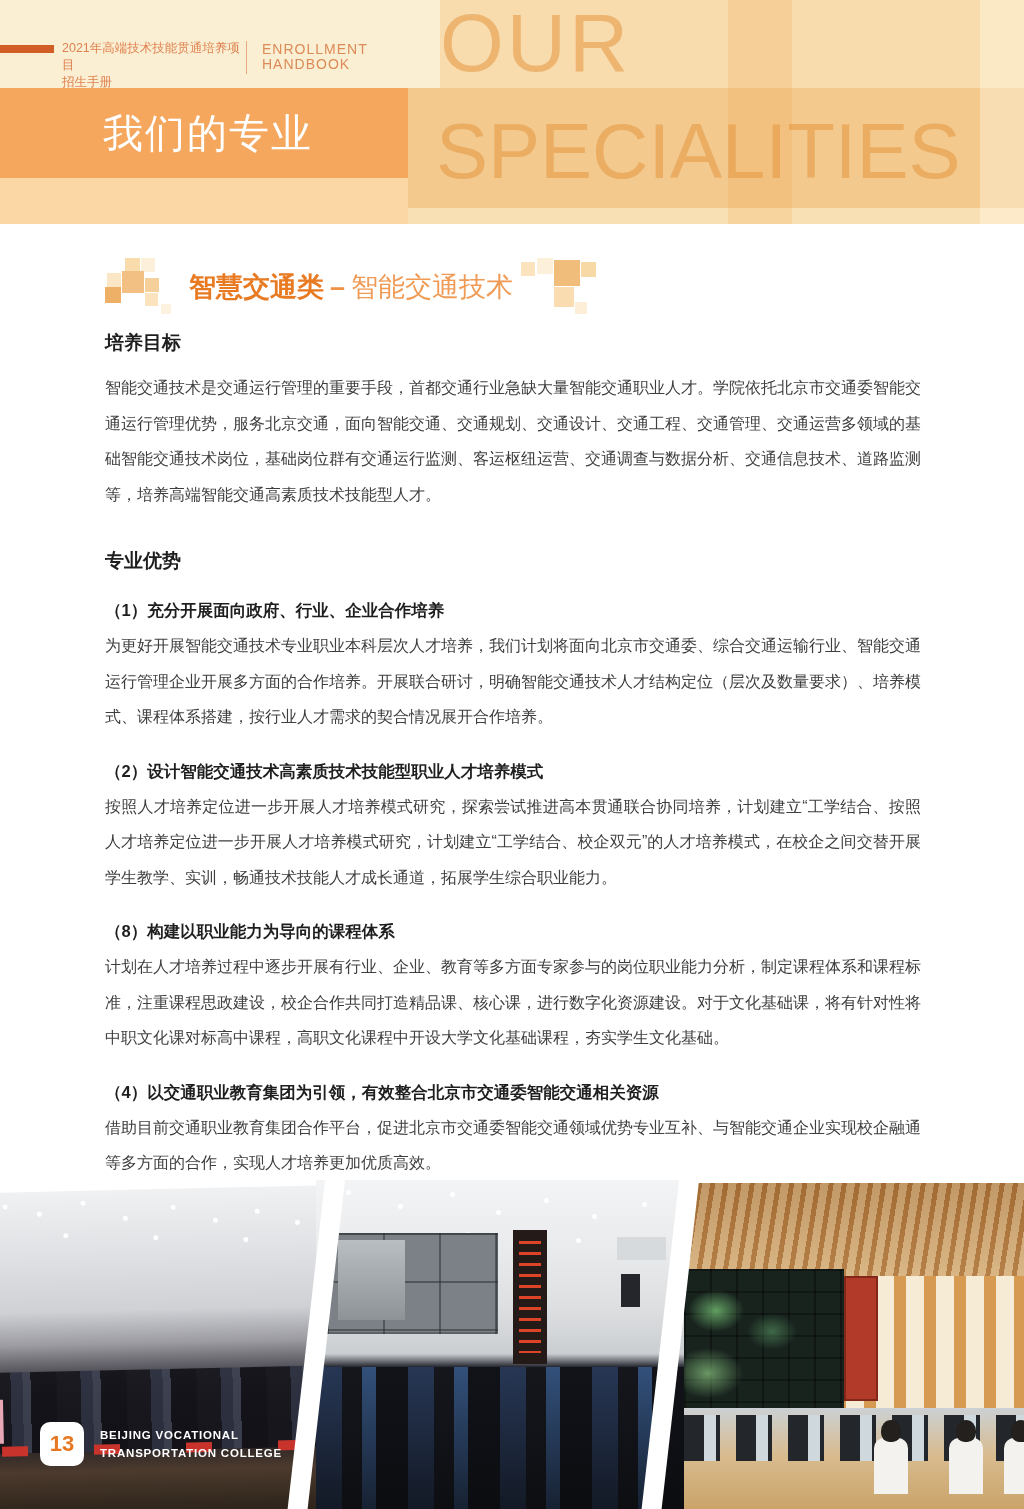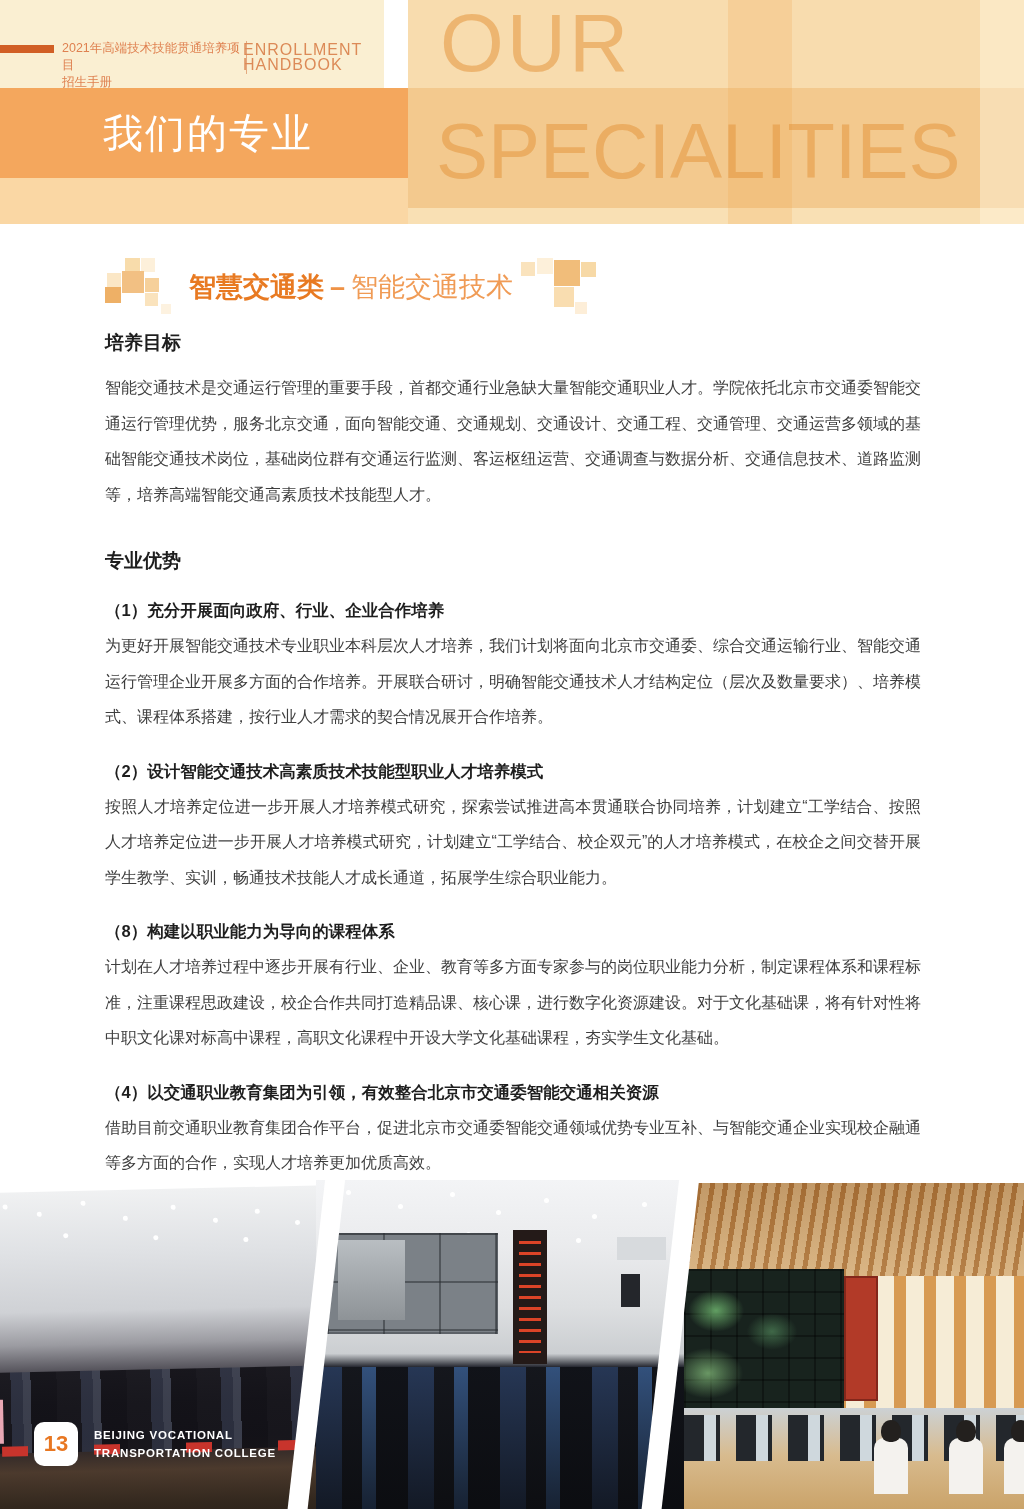--- a/index.html
+++ b/index.html
@@ -9,25 +9,25 @@
   
   .hdr{position:absolute;left:0;top:0;width:1024px;height:224px;overflow:hidden;}
   .hdr-right-bg{position:absolute;left:408px;top:0;right:0;height:224px;background:#f8dcae;}
   .hdr-right-band{position:absolute;left:408px;top:88px;right:0;height:120px;background:#f3c98e;}
   .hdr-right-row{position:absolute;left:408px;top:208px;right:0;height:16px;background:#f9e0b4;}
   .hdr-strip{position:absolute;left:728px;top:0;width:64px;height:224px;background:rgba(240,166,76,.22);}
   .hdr-edge{position:absolute;left:980px;top:0;right:0;height:224px;background:rgba(255,246,225,.45);}
   .wm{position:absolute;color:rgba(228,150,62,.55);font-weight:400;letter-spacing:3px;line-height:1;margin-left:28px;}
   .wm-our{left:412px;top:2px;font-size:82px;}
   .wm-spec{left:408px;top:112px;font-size:78px;letter-spacing:0;}
-  .hdr-cream{position:absolute;left:0;top:0;width:384px;height:88px;background:#faefd2;}
+  .hdr-cream{position:absolute;left:0;top:0;width:440px;height:88px;background:#faefd2;}
   .brand-bar{position:absolute;left:0;top:45px;width:54px;height:8px;background:#d15f25;}
   .brand-zh{position:absolute;left:62px;top:40px;width:180px;font-size:12.5px;line-height:17px;color:#df8150;}
   .brand-div{position:absolute;left:246px;top:41px;width:1px;height:33px;background:#e4aa80;}
-  .brand-en{position:absolute;left:243px;top:42px;font-size:16px;line-height:15px;letter-spacing:1px;color:#dc8a57;}
+  .brand-en{position:absolute;left:262px;top:42px;font-size:14px;line-height:15px;letter-spacing:1px;color:#dc8a57;}
   .title-block{position:absolute;left:0;top:88px;width:408px;height:90px;background:#f4a75d;}
   .title-block h1{margin:0;padding-left:103px;font-size:40px;letter-spacing:2px;font-weight:normal;color:#fff;line-height:90px;}
   .title-under{position:absolute;left:0;top:178px;width:408px;height:46px;background:#fad7a4;}
 
   
   .sec-head{position:absolute;left:95px;top:252px;height:70px;display:flex;align-items:center;}
   .cluster{position:relative;width:86px;height:62px;}
   .px{position:absolute;}
   .sec-text{font-size:27px;white-space:nowrap;margin:0 8px;}
   .sec-cat{font-weight:bold;color:#e87a22;}
@@ -91,21 +91,21 @@
       background:linear-gradient(180deg,#ccd1d4 0%,#d8bb8e 45%,#c9a166 100%);}
   .p3-mons{position:absolute;left:0;right:0;bottom:16%;height:14%;
       background:repeating-linear-gradient(90deg,#23272c 0 20px,#cfd8dd 20px 32px,#23272c 32px 36px,transparent 36px 52px);}
   .p3-p{position:absolute;bottom:6%;width:34px;height:56px;background:#f4f2ee;border-radius:10px 10px 0 0;}
   .p3-p:before{content:"";position:absolute;left:7px;top:-18px;width:20px;height:22px;border-radius:50% 50% 42% 42%;background:#23201e;}
   .p3-p1{left:56%;} .p3-p2{left:78%;} .p3-p3{left:94%;}
   .ph-div{position:absolute;top:-10px;height:355px;width:20px;background:#fff;transform:skewX(-6.5deg);z-index:4;}
   .ph-div1{left:306px;} .ph-div2{left:660px;}
 
   
-  .footer{position:absolute;left:34px;top:1422px;display:flex;align-items:center;z-index:6;}
+  .footer{position:absolute;left:40px;top:1422px;display:flex;align-items:center;z-index:6;}
   .badge{width:44px;height:44px;background:#fff;border-radius:10px;color:#e87722;font-size:22px;font-weight:bold;
          display:flex;align-items:center;justify-content:center;}
   .college{margin-left:16px;color:#fff;font-size:11.5px;font-weight:bold;letter-spacing:.8px;line-height:18px;}
 </style>
 </head>
 <body>
 
 <div class="page">
 
   <div class="hdr">

